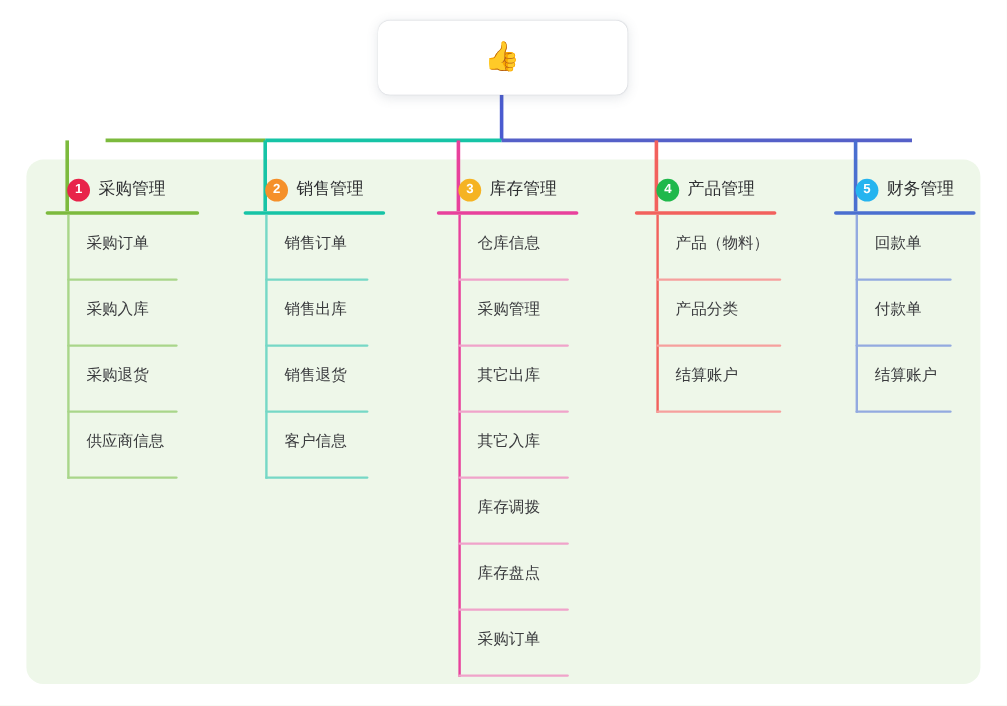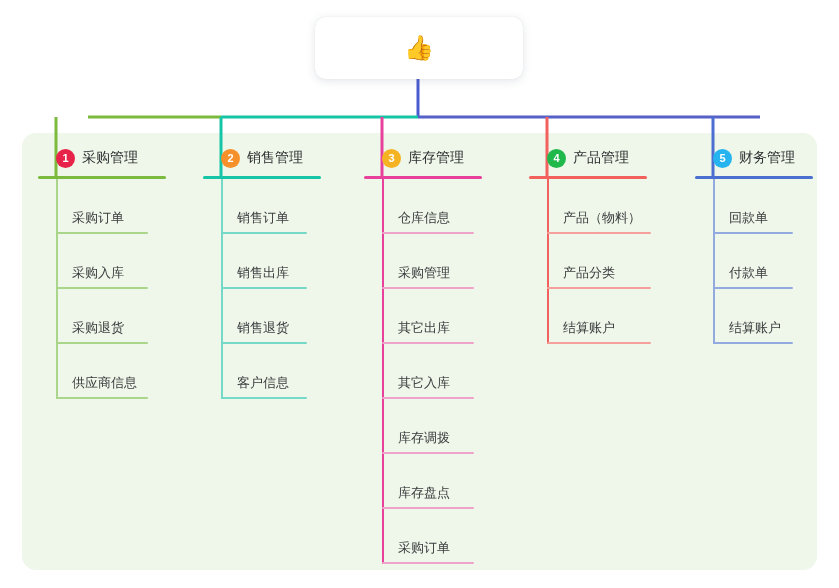--- a/index.html
+++ b/index.html
@@ -69,21 +69,21 @@
   .head-rule{
     height:3px;border-radius:2px;margin-top:6px;
   }
   .leaf-wrap{position:relative;}
   .leaf{
     position:relative;
     height:55px;
   }
   .leaf-label{
     position:absolute;
-    left:34px; bottom:7px;
+    left:34px; bottom:22px;
     font-size:13px;color:#3a3b3e;white-space:nowrap;
   }
   .leaf-rule{
     position:absolute;
     left:18px; bottom:0;
     height:2px;border-radius:1px;
   }
   .spine{
     position:absolute;
     left:18px; top:0;

